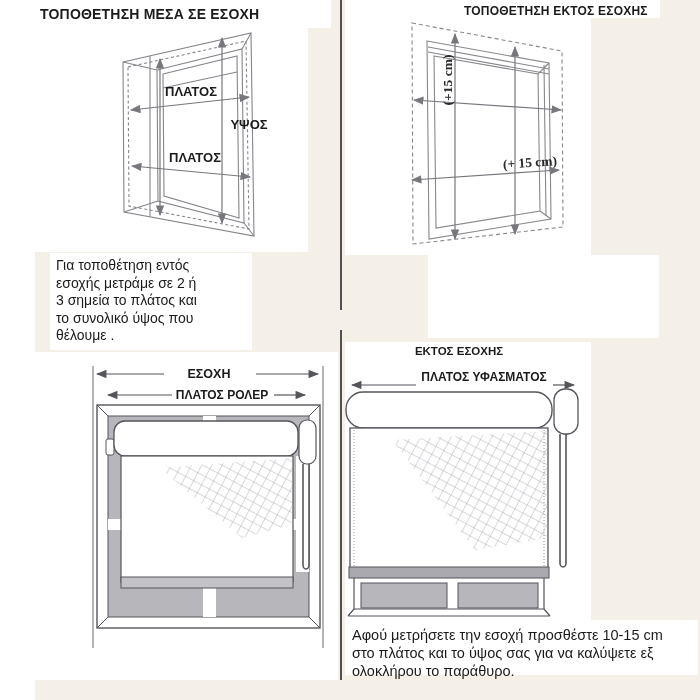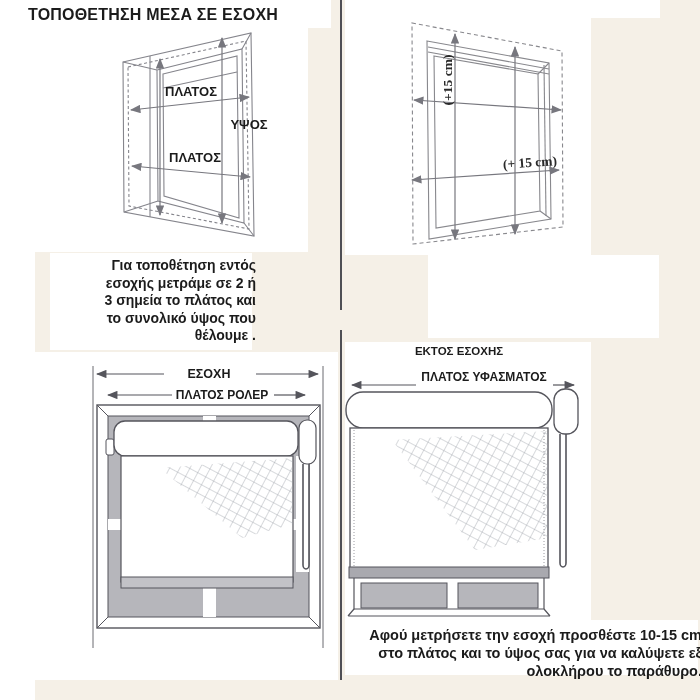--- a/index.html
+++ b/index.html
@@ -1,21 +1,21 @@
 <!DOCTYPE html>
 <html><head>
 <meta charset="utf-8">
 <style>
   html,body{margin:0;padding:0;background:#e8e8e8;}
   .canvas{position:relative;width:700px;height:700px;background:#f5f0e7;overflow:hidden;
           font-family:"Liberation Sans", sans-serif;color:#1b1b1b;}
   .patch{position:absolute;background:#ffffff;}
   .divider{position:absolute;left:340px;width:2px;background:#4f4f55;}
   .title{position:absolute;font-weight:bold;font-size:13px;letter-spacing:.2px;white-space:nowrap;}
-  .desc{position:absolute;font-weight:bold;white-space:pre-wrap;text-align:right;}
+  .desc{position:absolute;font-weight:normal;white-space:pre-wrap;}
   .desc-left{left:56px;top:257px;width:200px;font-size:14px;line-height:17.5px;}
   .desc-right{left:437px;top:261px;width:238px;font-size:13.5px;line-height:17.5px;}
   .desc-bottom{left:352px;top:626px;width:350px;font-size:14.5px;line-height:18px;}
   svg{position:absolute;overflow:visible;}
   svg text{font-family:"Liberation Sans", sans-serif;font-weight:bold;fill:#1b1b1b;}
   svg text.serif{font-family:"Liberation Serif", serif;font-weight:600;fill:#2a2a2a;}
 </style>
 </head>
 <body>
 
@@ -28,21 +28,22 @@
   <div class="patch" style="left:345px;top:0;width:315px;height:18px"></div>
   <div class="patch" style="left:345px;top:18px;width:246px;height:237px"></div>
   <div class="patch" style="left:428px;top:255px;width:231px;height:83px"></div>
   <div class="patch" style="left:35px;top:352px;width:303px;height:328px"></div>
   <div class="patch" style="left:345px;top:342px;width:246px;height:278px"></div>
   <div class="patch" style="left:345px;top:620px;width:353px;height:55px"></div>
 
   <div class="divider" style="top:0;height:310px"></div>
   <div class="divider" style="top:330px;height:350px"></div>
 
-  <div class="title" style="left:28px;top:6px;font-size:16px">ΤΟΠΟΘΕΤΗΣΗ ΜΕΣΑ ΣΕ ΕΣΟΧΗ</div>
+  <div class="title" style="left:40px;top:6px;font-size:14px">ΤΟΠΟΘΕΤΗΣΗ ΜΕΣΑ ΣΕ ΕΣΟΧΗ</div>
+  <div class="title" style="left:464px;top:4px;font-size:12px">ΤΟΠΟΘΕΤΗΣΗ ΕΚΤΟΣ ΕΣΟΧΗΣ</div>
 
   <svg style="left:35px;top:20px" width="280" height="235" viewBox="35 20 280 235">
     <defs>
       <marker id="m-a" viewBox="0 0 10 8" refX="9" refY="4" markerWidth="9" markerHeight="7" orient="auto-start-reverse">
         <path d="M0,0 L10,4 L0,8 Z" fill="#77777e"></path>
       </marker>
     </defs>
     <g stroke="#85858c" stroke-width="1.1" fill="none">
       <path d="M123,62 L251,33 L254,236 L124,212 Z"></path>
       <path d="M128,67 L246,41 L249,229 L129,206 Z" stroke-dasharray="3 2.5"></path>

